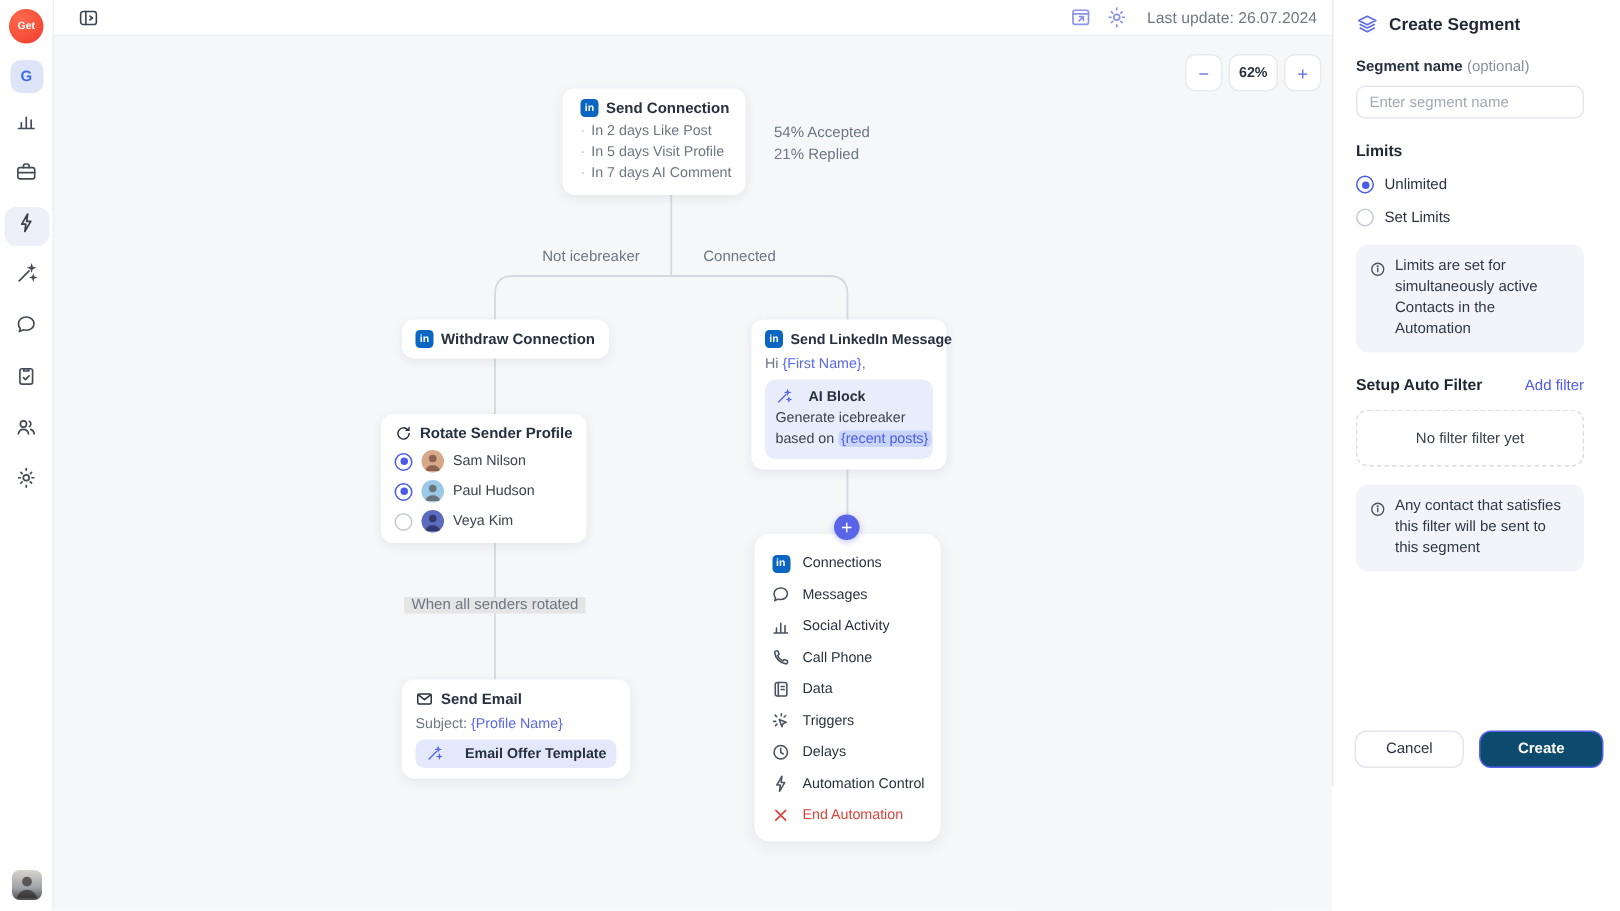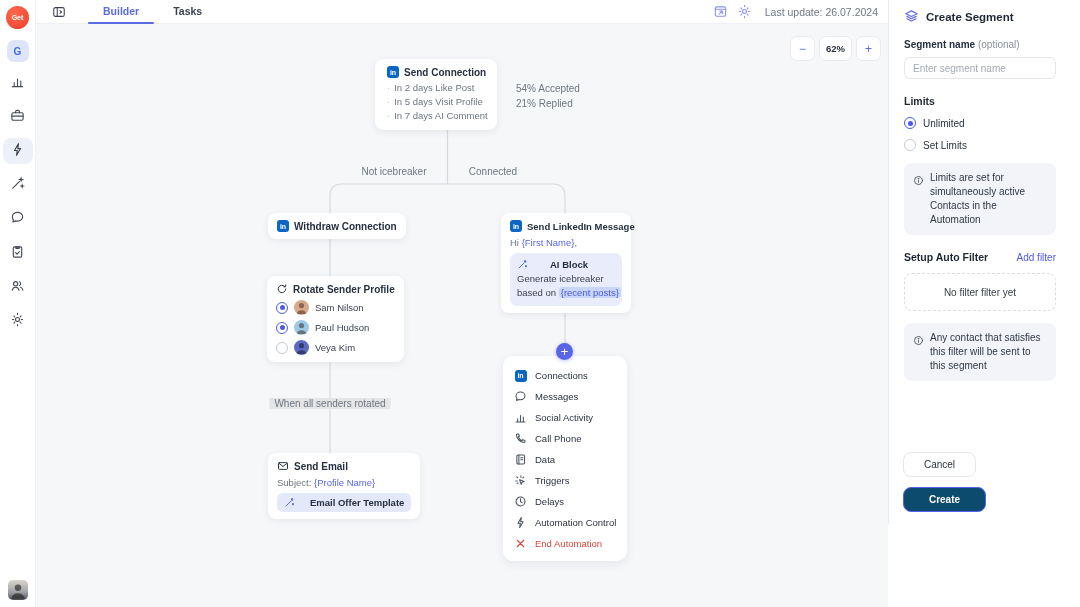--- a/index.html
+++ b/index.html
@@ -71,21 +71,21 @@
   .n-item::before { content:"·"; color:#BFC5CE; margin-right:4px; }
   .stats { position:absolute; left:480px; top:57px; font-size:10px; color:#6E7683;
     line-height:15px; z-index:3; }
   .edge-label { position:absolute; font-size:10px; color:#6E7683; white-space:nowrap;
     transform:translateX(-50%); z-index:3; }
   .edge-label.masked { background:#e5e5e5; padding:0 5px; }
 
   .greeting { font-size:9.5px; color:#6E7683; margin-top:5px; white-space:nowrap; }
   .token { color:#5968E8; }
   .ai-card { margin-top:5px; background:#E9EDFB; border-radius:7px; padding:6px 7px; }
-  .ai-card-title { display:flex; align-items:center; gap:22px; font-size:9.5px;
+  .ai-card-title { display:flex; align-items:center; gap:11px; font-size:9.5px;
     font-weight:bold; color:#26303E; }
   .ai-line { font-size:9.5px; color:#3A4150; line-height:14px; white-space:nowrap; }
   .hl-token { background:#C9D5F8; border-radius:3px; padding:0 2px; color:#4A5BE8; }
   .wand { color:#5968E8; width:11px; height:11px; }
   .wand svg { width:11px; height:11px; }
 
   .sender-row { display:flex; align-items:center; gap:6px; margin-top:5px; }
   .radio { width:12px; height:12px; border-radius:50%; border:1px solid #C4CAD3;
     background:#fff; position:relative; flex:0 0 auto; cursor:pointer; }
   .radio.sel { border-color:#4A5BE8; }
@@ -140,21 +140,21 @@
     padding:8px 9px; display:flex; gap:6px; }
   .info-box .i-ic { width:11px; height:11px; color:#4A5360; flex:0 0 auto; margin-top:1px; }
   .info-box .i-ic svg { width:11px; height:11px; }
   .info-box .i-txt { font-size:10px; line-height:14px; color:#2F3847; }
   .filter-head { margin-top:16px; display:flex; align-items:center; }
   .add-filter { margin-left:auto; font-size:10px; color:#4F5BE8; cursor:pointer; }
   .dashed-box { margin-top:10px; height:38px; border:1px dashed #D9DDE5;
     border-radius:8px; display:flex; align-items:center; justify-content:center;
     font-size:10px; color:#39414E; background:#fff; }
   .panel-footer { position:absolute; bottom:12px; left:14px; right:10px;
-    display:flex; gap:10px;flex-direction:column; }
+    display:flex; gap:10px; }
   .btn { height:25px; border-radius:8px; font-size:10px; display:flex;
     align-items:center; justify-content:center; cursor:pointer;
     font-family:"Liberation Sans", sans-serif; }
   .btn-cancel { width:73px; background:#fff; border:1px solid #E3E6EC; color:#2A3140; }
   .btn-create { width:83px; background:#0c4a6e; border:1px solid #5661EE;
     color:#fff; font-weight:bold; }
 </style>
 </head>
 <body>
 
@@ -213,24 +213,20 @@
         <path d="M2.6 15a5.5 5.5 0 0110.8 0z" fill="rgba(40,36,34,.65)"></path>
       </svg>
   </div>
 </div>
 
 <div class="topbar">
   <span class="panel-toggle"><svg viewBox="0 0 16 16" fill="none" stroke="currentColor" stroke-width="1.2" stroke-linecap="round" stroke-linejoin="round">
         <rect x="2" y="3" width="12" height="10" rx="2"></rect>
         <path d="M6 3v10M9 6.5L11 8l-2 1.5"></path>
       </svg></span>
-  <div class="tabs">
-    <div class="tab active">Builder</div>
-    <div class="tab">Tasks</div>
-  </div>
   <div class="topbar-right">
     <span class="tb-ic"><svg viewBox="0 0 16 16" fill="none" stroke="currentColor" stroke-width="1.2" stroke-linecap="round" stroke-linejoin="round">
           <rect x="2.5" y="3" width="11" height="10" rx="1.5"></rect>
           <path d="M2.5 5.6h11M6.8 10.6l3.1-3.1M9.9 10.2V7.5H7.2"></path>
         </svg></span>
     <span class="tb-ic"><svg viewBox="0 0 16 16" fill="none" stroke="currentColor" stroke-width="1.2" stroke-linecap="round">
           <circle cx="8" cy="8" r="2.1"></circle>
           <path d="M8 2.6V1.4M8 14.6v-1.2M12.1 8h1.3M2.6 8h1.3M10.9 5.1l.9-.9M4.2 11.8l.9-.9M10.9 10.9l.9.9M4.2 4.2l.9.9"></path>
         </svg></span>
     <span class="last-update"><span>Last update:</span> <span>26.07.2024</span></span>
@@ -288,21 +284,21 @@
         <span class="wand"><svg viewBox="0 0 16 16" fill="none" stroke="currentColor" stroke-width="1.4" stroke-linecap="round">
               <path d="M3 13l7-7M11.8 2.2l.4 1.2 1.2.4-1.2.4-.4 1.2-.4-1.2-1.2-.4 1.2-.4zM13 9.5l.3.9.9.3-.9.3-.3.9-.3-.9-.9-.3.9-.3z"></path>
             </svg></span>
         <span>AI Block</span>
       </div>
       <div class="ai-line" style="margin-top:2px;">Generate icebreaker</div>
       <div class="ai-line"><span>based on </span><span class="hl-token">{recent posts}</span></div>
     </div>
   </div>
 
-  <div class="node" style="left:231px; top:252px;">
+  <div class="node" style="left:218px; top:252px;">
     <div class="node-title">
       <span class="dark-ic"><svg viewBox="0 0 16 16" fill="none" stroke="currentColor" stroke-width="1.3" stroke-linecap="round" stroke-linejoin="round">
             <path d="M13 8a5 5 0 11-1.4-3.5M12.9 2.6v2.5h-2.5"></path>
           </svg></span>
       <span>Rotate Sender Profile</span>
     </div>
     <div class="sender-row">
       <span class="radio sel"></span>
       <span class="avatar" style="background:#D7A989;"><svg viewBox="0 0 16 16">
             <circle cx="8" cy="6" r="2.7" fill="rgba(90,50,40,.6)"></circle>

